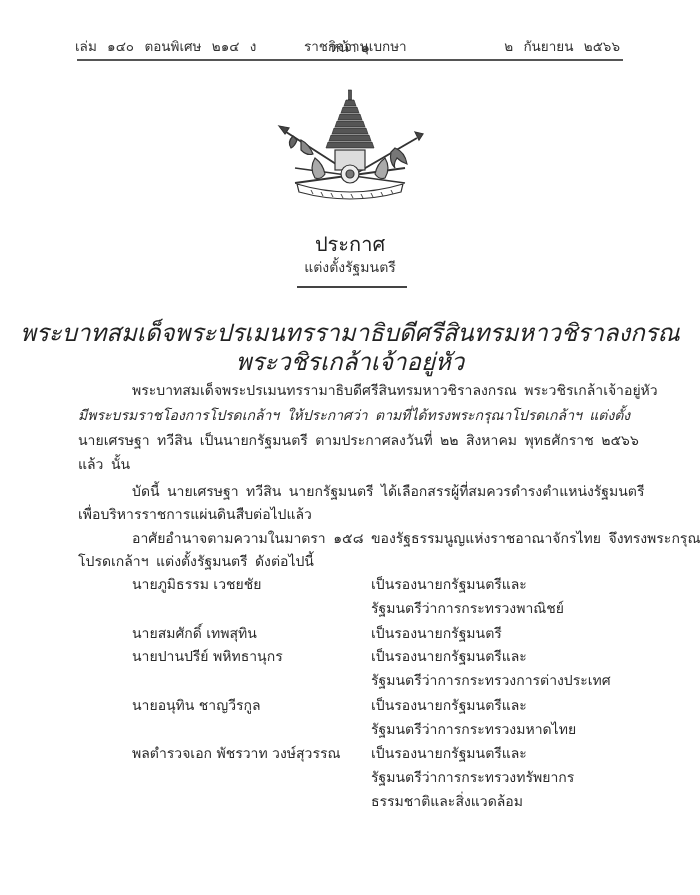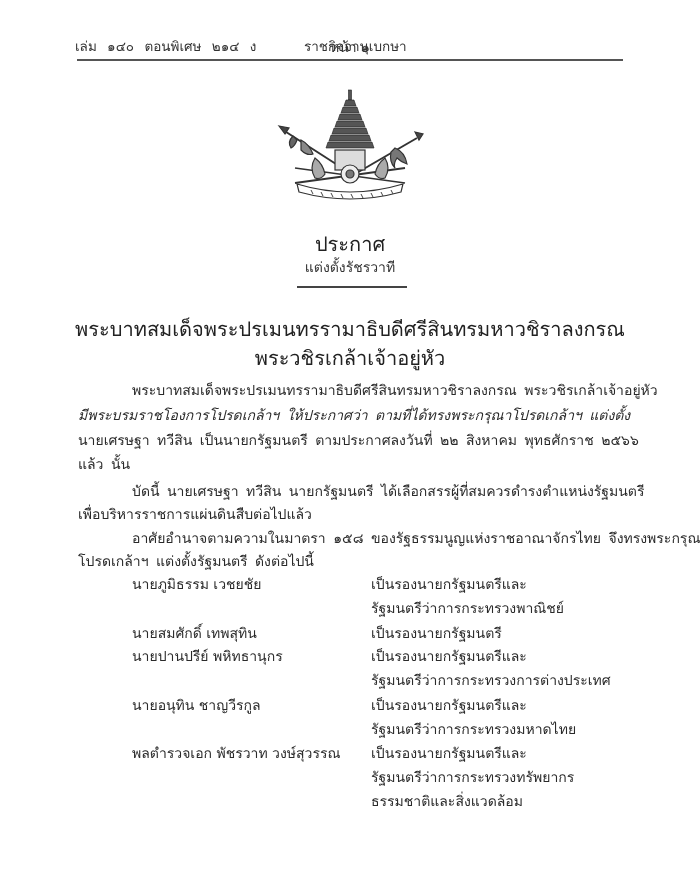--- a/index.html
+++ b/index.html
@@ -93,22 +93,23 @@
       left: 297px;
       width: 110px;
       height: 2px;
       background: #444;
     }
     .king-name {
       position: absolute;
       left: 0;
       width: 700px;
       text-align: center;
-      font-size: 20px;
+      font-size: 24px;
       color: #222;
+      font-style: italic;
     }
     .king-name.l1 { top: 313px; }
     .king-name.l2 { top: 342px; }
     .para-line {
       position: absolute;
       left: 78px;
       font-size: 14px;
       color: #2a2a2a;
       white-space: nowrap;
       word-spacing: 3px;
@@ -130,20 +131,21 @@
     }
   </style>
 </head>
 <body>
 
 <div class="page-number">หน้า ๑</div>
 
 <div class="header-line">
   <span class="h-left">เล่ม ๑๔๐ ตอนพิเศษ ๒๑๔ ง</span>
   <span class="h-center">ราชกิจจานุเบกษา</span>
+  <span class="h-right">๒ กันยายน ๒๕๖๖</span>
 </div>
 <div class="header-rule"></div>
 
 <div class="crest">
   <svg width="150" height="115" viewBox="0 0 150 115" xmlns="http://www.w3.org/2000/svg">
     <g fill="none" stroke="#333" stroke-width="1.2">
 
       <line x1="8" y1="42" x2="75" y2="85" stroke-width="2"></line>
       <path d="M4 38 L14 40 L10 46 Z" fill="#444"></path>
       <path d="M18 48 q-6 6 -2 12 q4 -2 6 -8 z" fill="#666"></path>
@@ -186,21 +188,21 @@
       <line x1="76" y1="106" x2="78" y2="110"></line>
       <line x1="86" y1="106" x2="88" y2="110"></line>
       <line x1="96" y1="105" x2="98" y2="109"></line>
       <line x1="106" y1="104" x2="108" y2="108"></line>
       <line x1="116" y1="102" x2="118" y2="106"></line>
     </g>
   </svg>
 </div>
 
 <div class="title">ประกาศ</div>
-<div class="subtitle">แต่งตั้งรัชรวาที</div>
+<div class="subtitle">แต่งตั้งรัฐมนตรี</div>
 <div class="title-rule"></div>
 
 <div class="king-name l1">พระบาทสมเด็จพระปรเมนทรรามาธิบดีศรีสินทรมหาวชิราลงกรณ</div>
 <div class="king-name l2">พระวชิรเกล้าเจ้าอยู่หัว</div>
 
 <div class="para-line indent" style="top:379px;">พระบาทสมเด็จพระปรเมนทรรามาธิบดีศรีสินทรมหาวชิราลงกรณ  พระวชิรเกล้าเจ้าอยู่หัว</div>
 <div class="para-line" style="top:404px;font-style:italic;">มีพระบรมราชโองการโปรดเกล้าฯ  ให้ประกาศว่า  ตามที่ได้ทรงพระกรุณาโปรดเกล้าฯ  แต่งตั้ง</div>
 <div class="para-line" style="top:429px;">นายเศรษฐา  ทวีสิน  เป็นนายกรัฐมนตรี  ตามประกาศลงวันที่  ๒๒  สิงหาคม  พุทธศักราช  ๒๕๖๖</div>
 <div class="para-line" style="top:453px;text-align:right;">แล้ว  นั้น</div>
 

